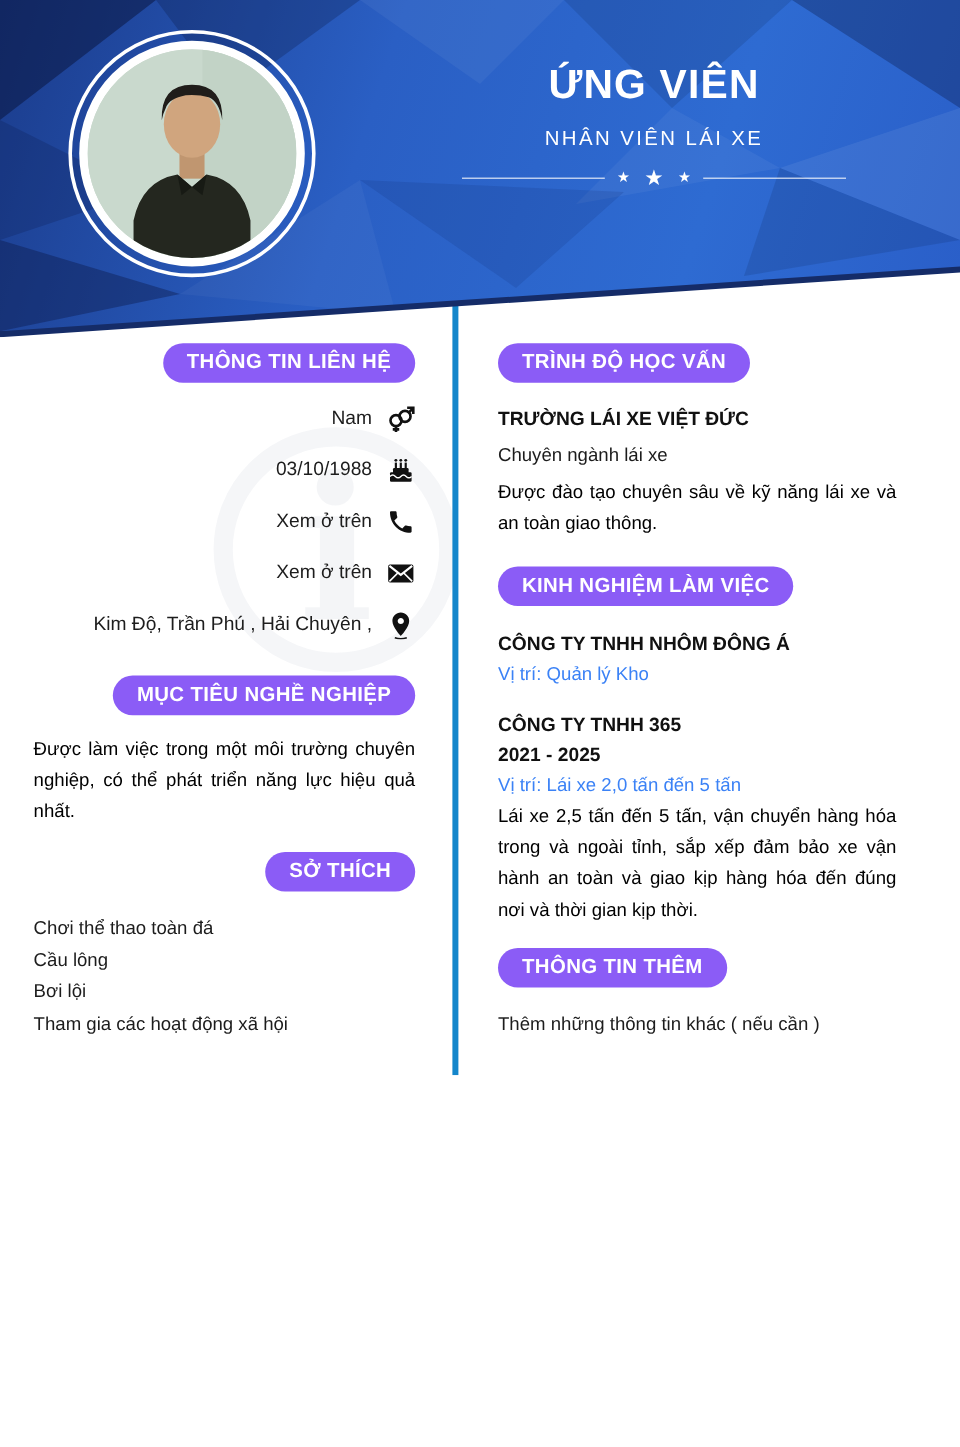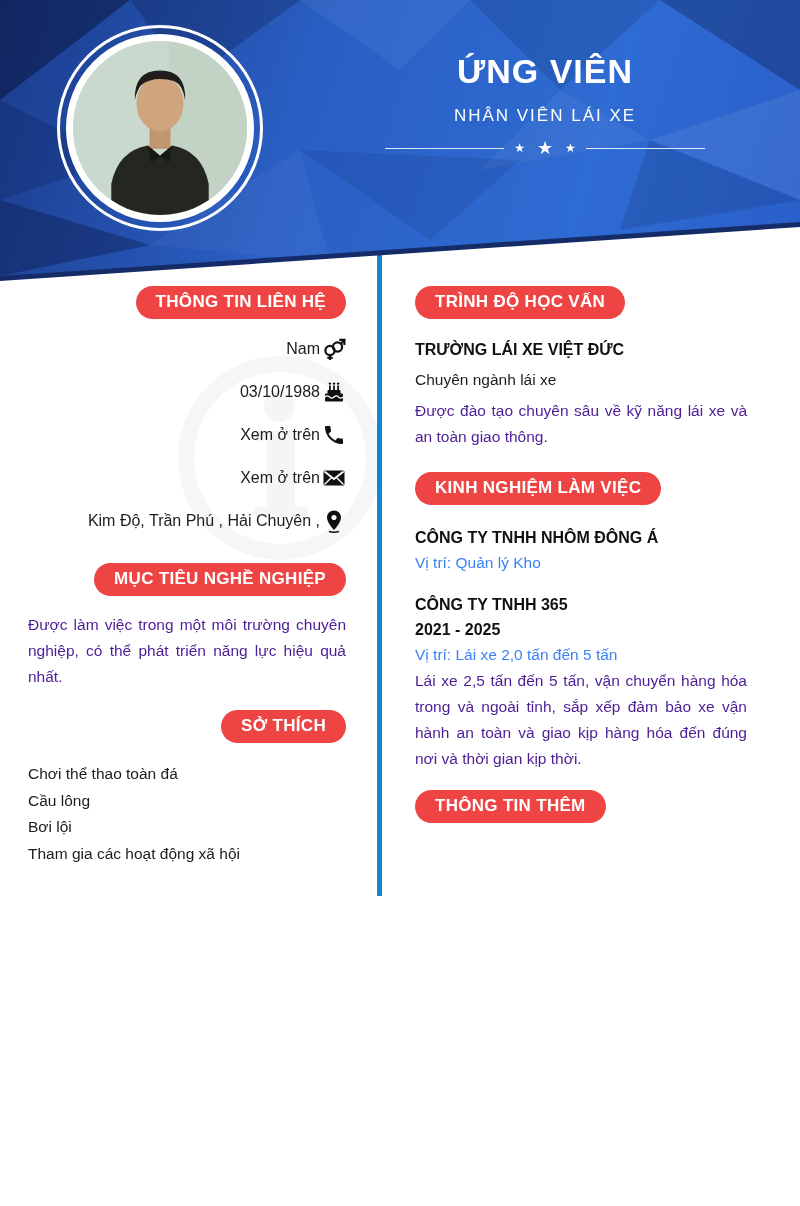--- a/index.html
+++ b/index.html
@@ -51,32 +51,32 @@
   }
   .wm-logo span { font-family: "DejaVu Serif", serif; font-weight: bold; font-size: 165px; color: rgba(30,50,90,.05); line-height: 1; }
 
   
   .col-left  { position: absolute; left: 28px;  top: 286px; width: 318px; z-index: 2; }
   .col-right { position: absolute; left: 415px; top: 286px; width: 332px; z-index: 2; }
 
   .badge-row { display: flex; }
   .badge-row.right { justify-content: flex-end; }
   .badge {
-    display: inline-block; background: #ef4444; color: #fff;
+    display: inline-block; background: #8b5cf6; color: #fff;
     font-weight: bold; font-size: 17px; letter-spacing: .3px;
     padding: 6px 20px 7px; border-radius: 17px; white-space: nowrap;
   }
 
   .contact-list { margin-top: 18px; }
-  .contact-row { display: flex; justify-content: flex-end; align-items: center; gap: 2px; height: 24px; margin-bottom: 19px; }
+  .contact-row { display: flex; justify-content: flex-end; align-items: center; gap: 12px; height: 24px; margin-bottom: 19px; }
   .c-label { font-size: 16px; color: #1d1d1d; white-space: nowrap; }
   .c-icon { width: 24px; height: 24px; flex: 0 0 24px; }
   .c-icon svg { display: block; width: 24px; height: 24px; }
 
-  .para { text-align: justify; font-size: 15.5px; line-height: 26px; color: #4c1d95; }
+  .para { text-align: justify; font-size: 15.5px; line-height: 26px; color: #000000; }
   .col-left .objective-badge { margin-top: 30px; }
   .col-left .objective-text { margin-top: 16px; }
   .col-left .hobby-badge { margin-top: 20px; }
   .hobby-list { margin-top: 18px; list-style: none; }
   .hobby-list li { font-size: 15.5px; line-height: 26.5px; color: #1c1c1c; }
 
   .edu-school { margin-top: 22px; font-size: 16px; font-weight: bold; color: #111; }
   .line-15 { font-size: 15.5px; line-height: 25px; color: #1c1c1c; margin-top: 8px; }
   .col-right .edu-desc { margin-top: 6px; }
   .exp-badge { margin-top: 22px; }
@@ -256,20 +256,21 @@
     <div class="job">
       <div class="job-company">CÔNG TY TNHH 365</div>
       <div class="job-period">2021 - 2025</div>
       <div class="job-position">Vị trí: Lái xe 2,0 tấn đến 5 tấn</div>
       <p class="para job-desc">Lái xe 2,5 tấn đến 5 tấn, vận chuyển hàng hóa trong và ngoài tỉnh, sắp xếp đảm bảo xe vận hành an toàn và giao kịp hàng hóa đến đúng nơi và thời gian kịp thời.</p>
     </div>
 
     <div class="badge-row more-badge">
       <span class="badge">THÔNG TIN THÊM</span>
     </div>
+    <div class="more-note">Thêm những thông tin khác ( nếu cần )</div>
   </div>
 
   <svg class="bottom-deco" viewBox="0 0 800 160" preserveAspectRatio="none">
 
     <polygon points="690,160 780,5 800,30 800,160" fill="#4c86dc"></polygon>
     <polygon points="738,160 780,5 800,160" fill="#2b5cc0"></polygon>
 
     <polygon points="470,160 645,60 800,160" fill="#4f9ce6"></polygon>
     <polygon points="470,160 645,60 700,108 560,160" fill="#8ecbf2"></polygon>
     <polygon points="645,60 800,160 700,160" fill="#2b62c8"></polygon>

